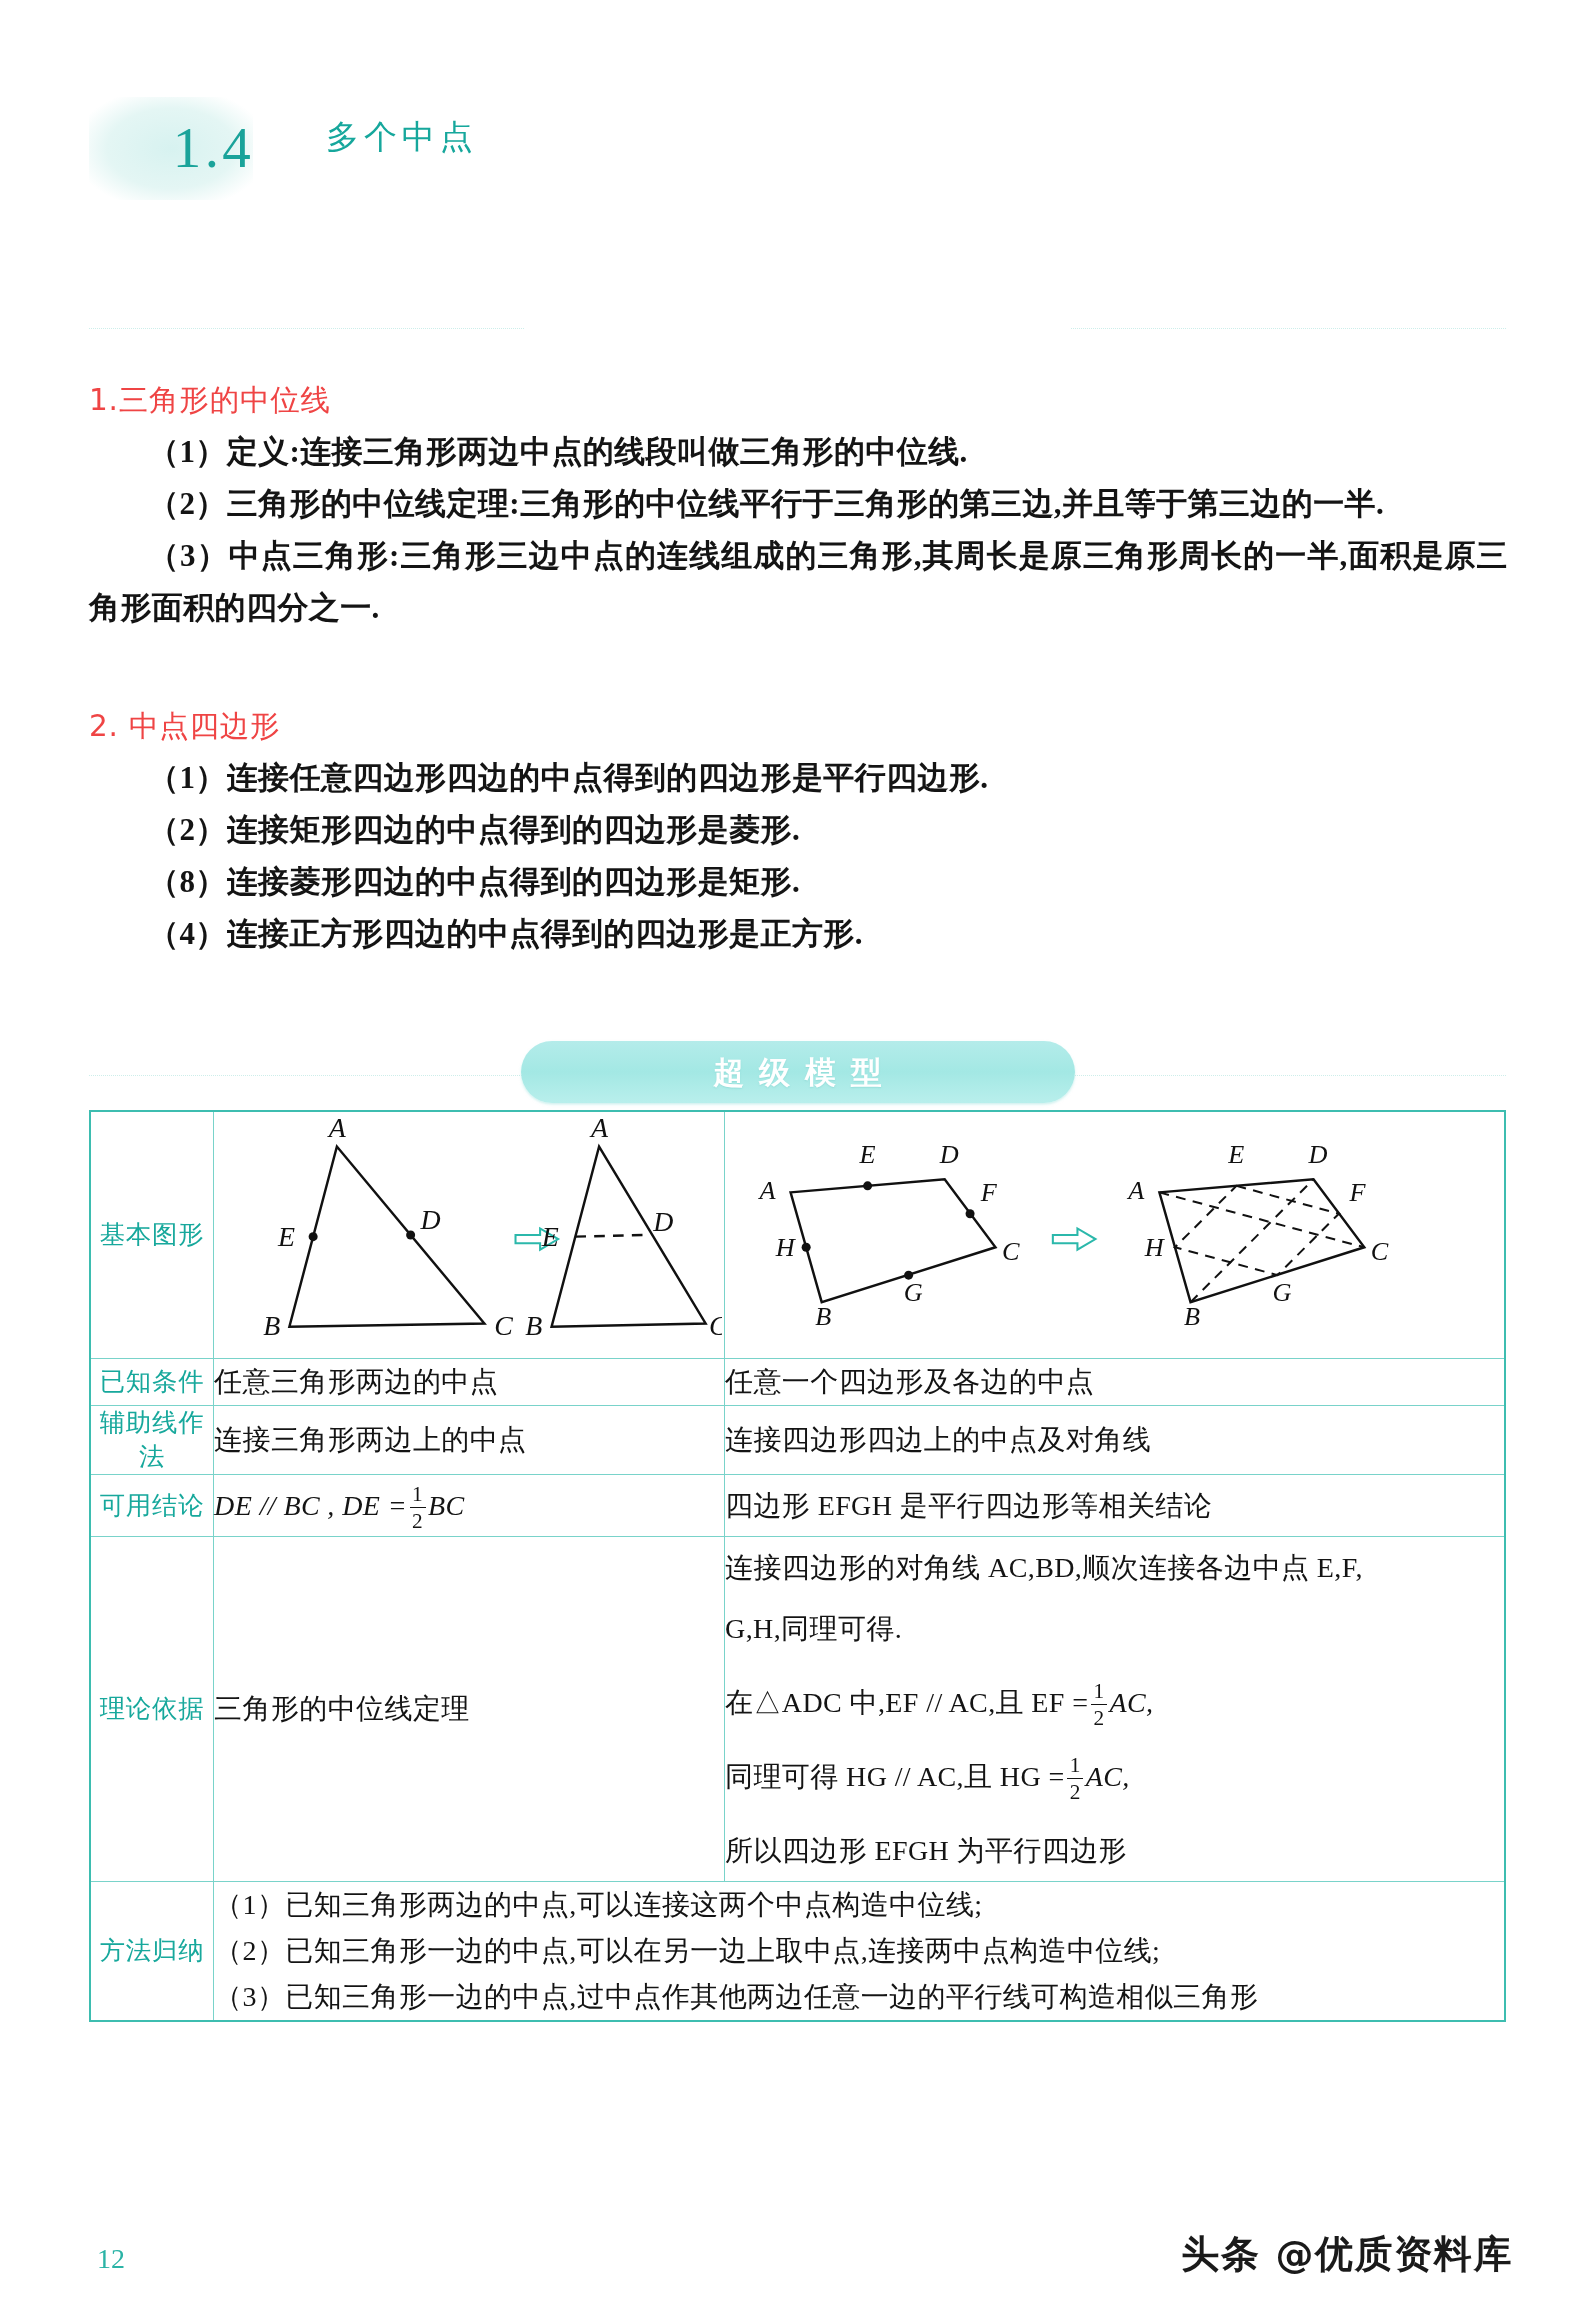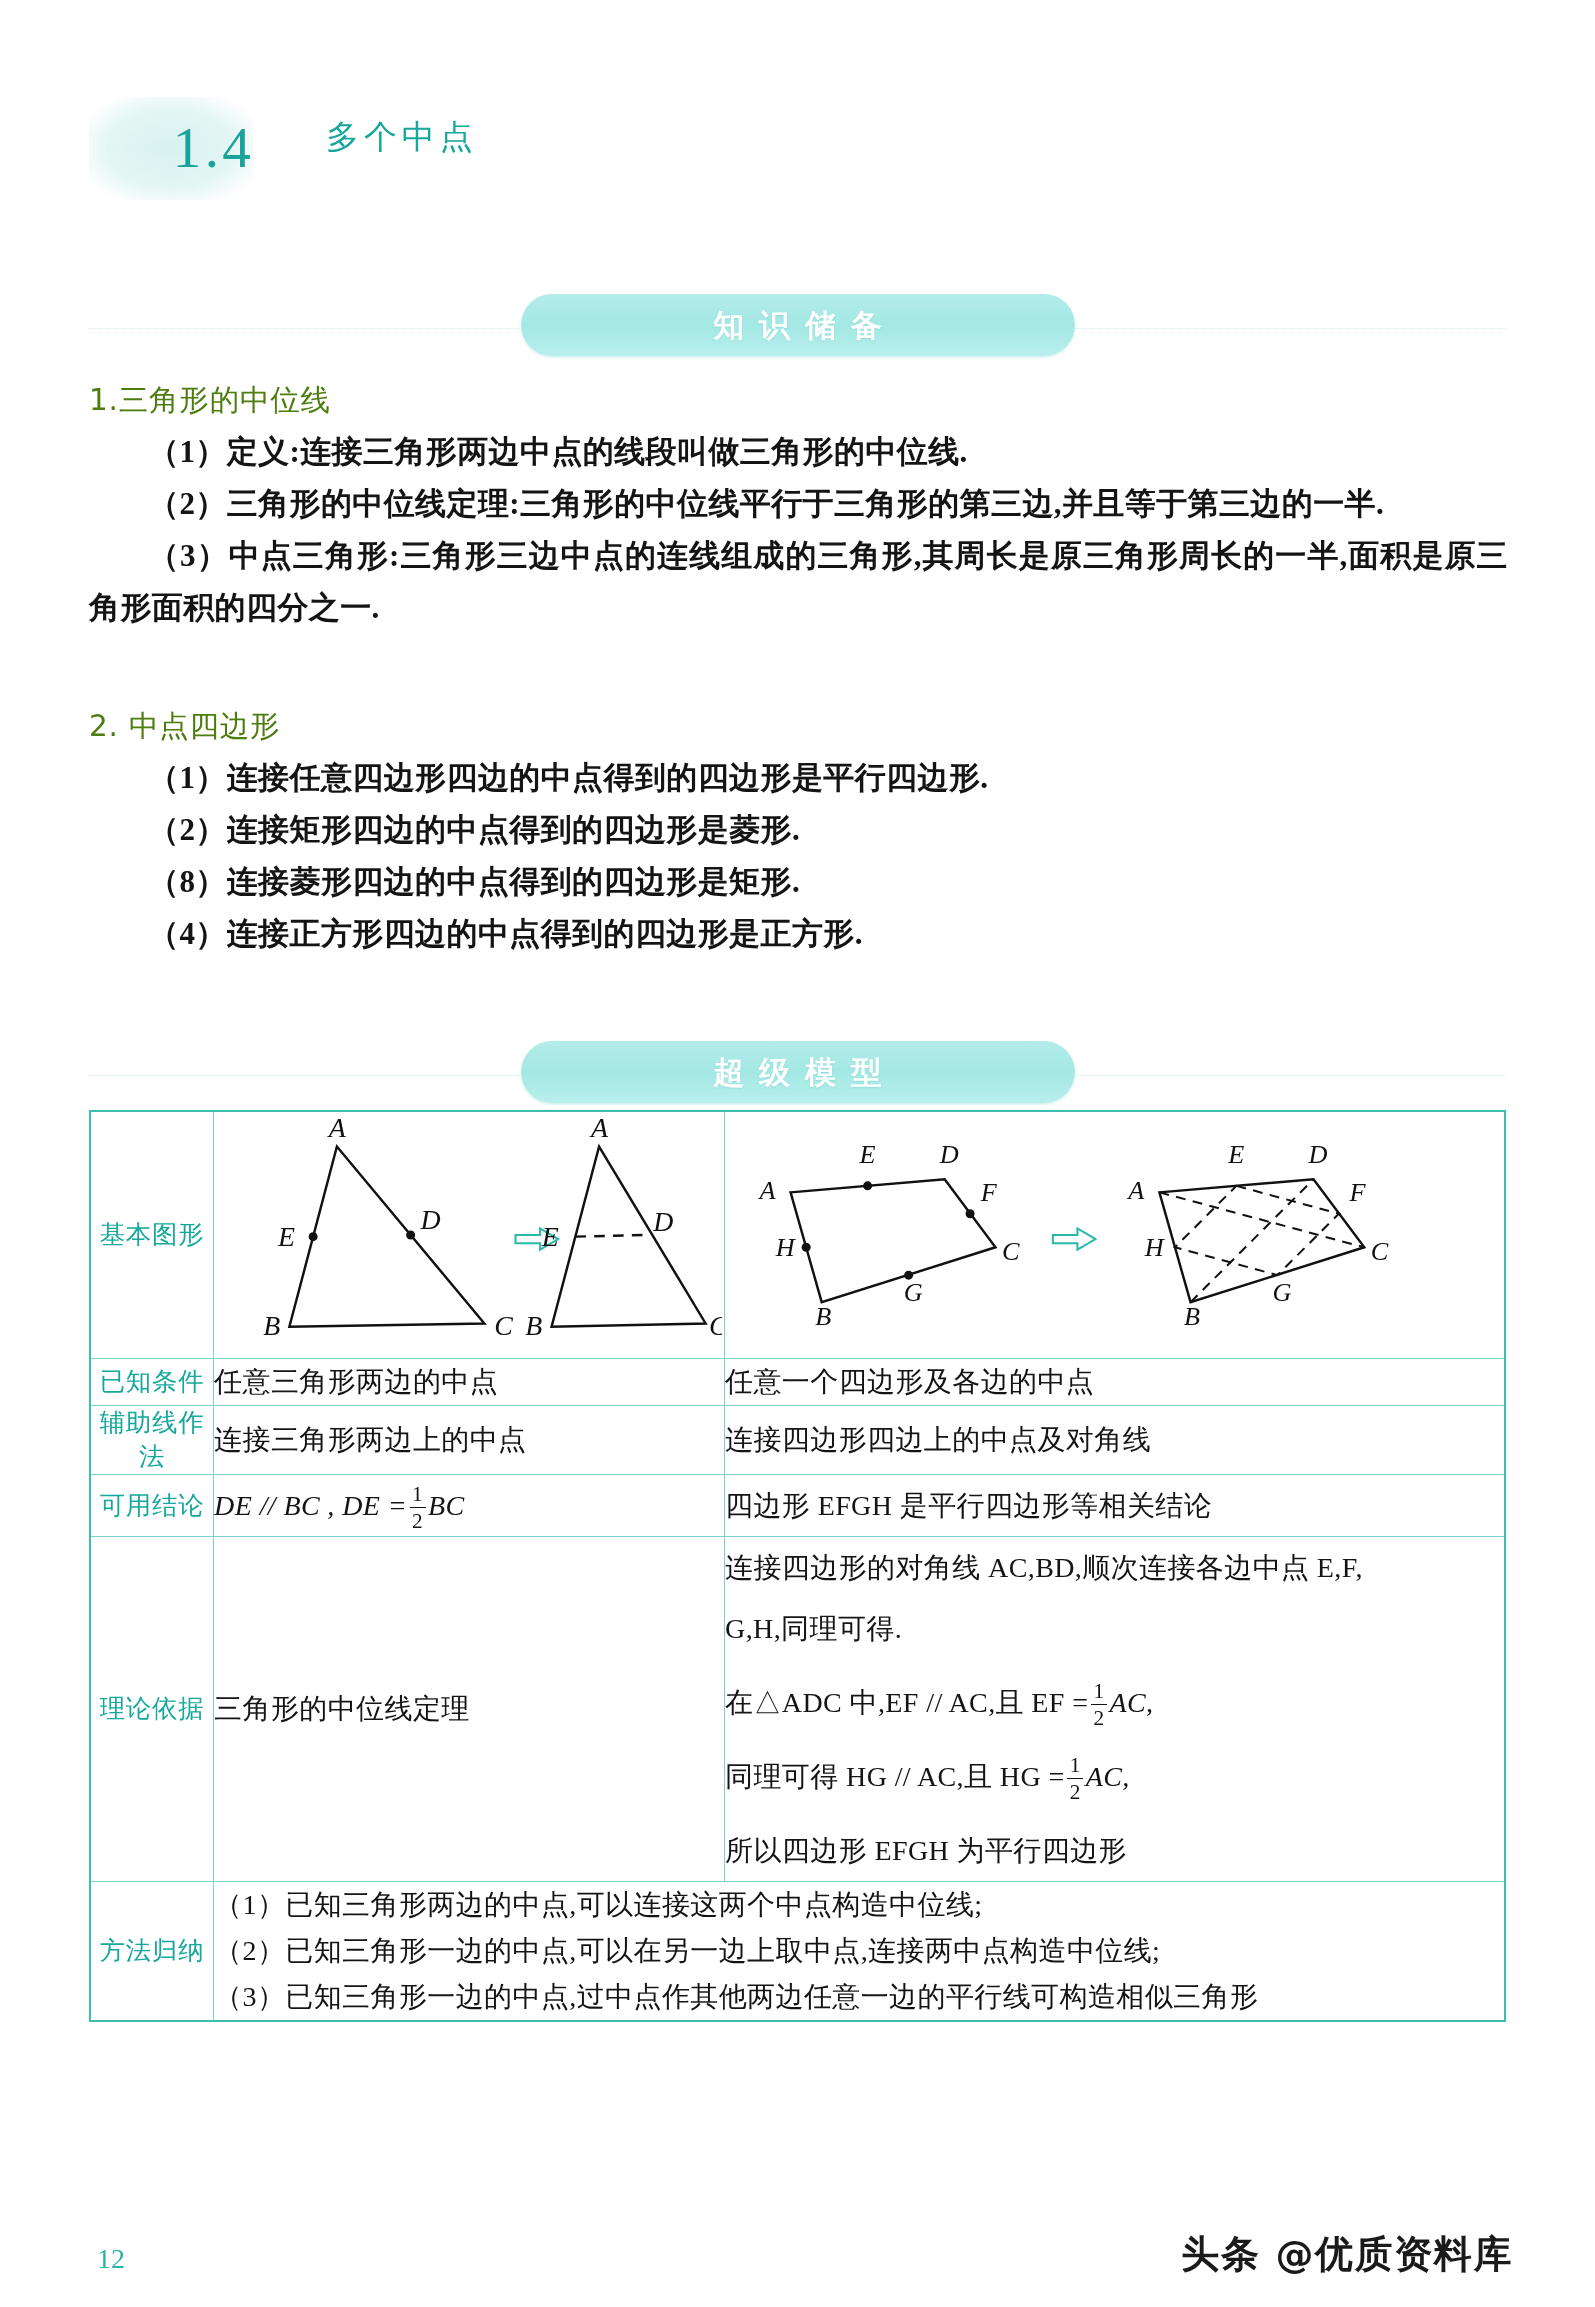--- a/index.html
+++ b/index.html
@@ -56,21 +56,21 @@
     font-family:"DejaVu Sans", sans-serif;
     font-size:31px; font-weight:700; color:#ffffff;
     letter-spacing:14.8px; text-indent:14.8px;
     text-shadow:0 0.8px 1.6px rgba(120,205,200,.45);
   }
 
   
   .prose { position:absolute; left:89px; width:1419px; }
   .sec-head {
     font-family:"DejaVu Sans", sans-serif;
-    font-size:29.5px; color:#4d7c0f; font-weight:400;
+    font-size:29.5px; color:#ef4444; font-weight:400;
     letter-spacing:0.8px; margin:0 0 4.9px 0;
   }
   .para {
     font-family:"Liberation Serif", serif;
     font-size:31px; color:#141414; line-height:52px;
     margin:0; text-align:justify; letter-spacing:0.4px;font-weight:bold;
   }
   .para.indent { text-indent:59px; }
 
   
@@ -135,23 +135,20 @@
 
   <div class="chapter-head">
     <div class="chapter-num-bg"></div>
     <div class="chapter-num">1.4</div>
     <div class="chapter-title">多个中点</div>
   </div>
 
   <div class="banner-wrap" style="top:294px;">
     <div class="banner-rule left"></div>
     <div class="banner-rule right"></div>
-    <div class="banner-pill">
-      <div class="banner-text">知识储备</div>
-    </div>
   </div>
 
   <div class="prose" style="top:381px;">
     <p class="sec-head">1.三角形的中位线</p>
     <p class="para indent">（1）定义:连接三角形两边中点的线段叫做三角形的中位线.</p>
     <p class="para indent">（2）三角形的中位线定理:三角形的中位线平行于三角形的第三边,并且等于第三边的一半.</p>
     <p class="para indent">（3）中点三角形:三角形三边中点的连线组成的三角形,其周长是原三角形周长的一半,面积是原三角形面积的四分之一.</p>
   </div>
 
   <div class="prose" style="top:707px;">

